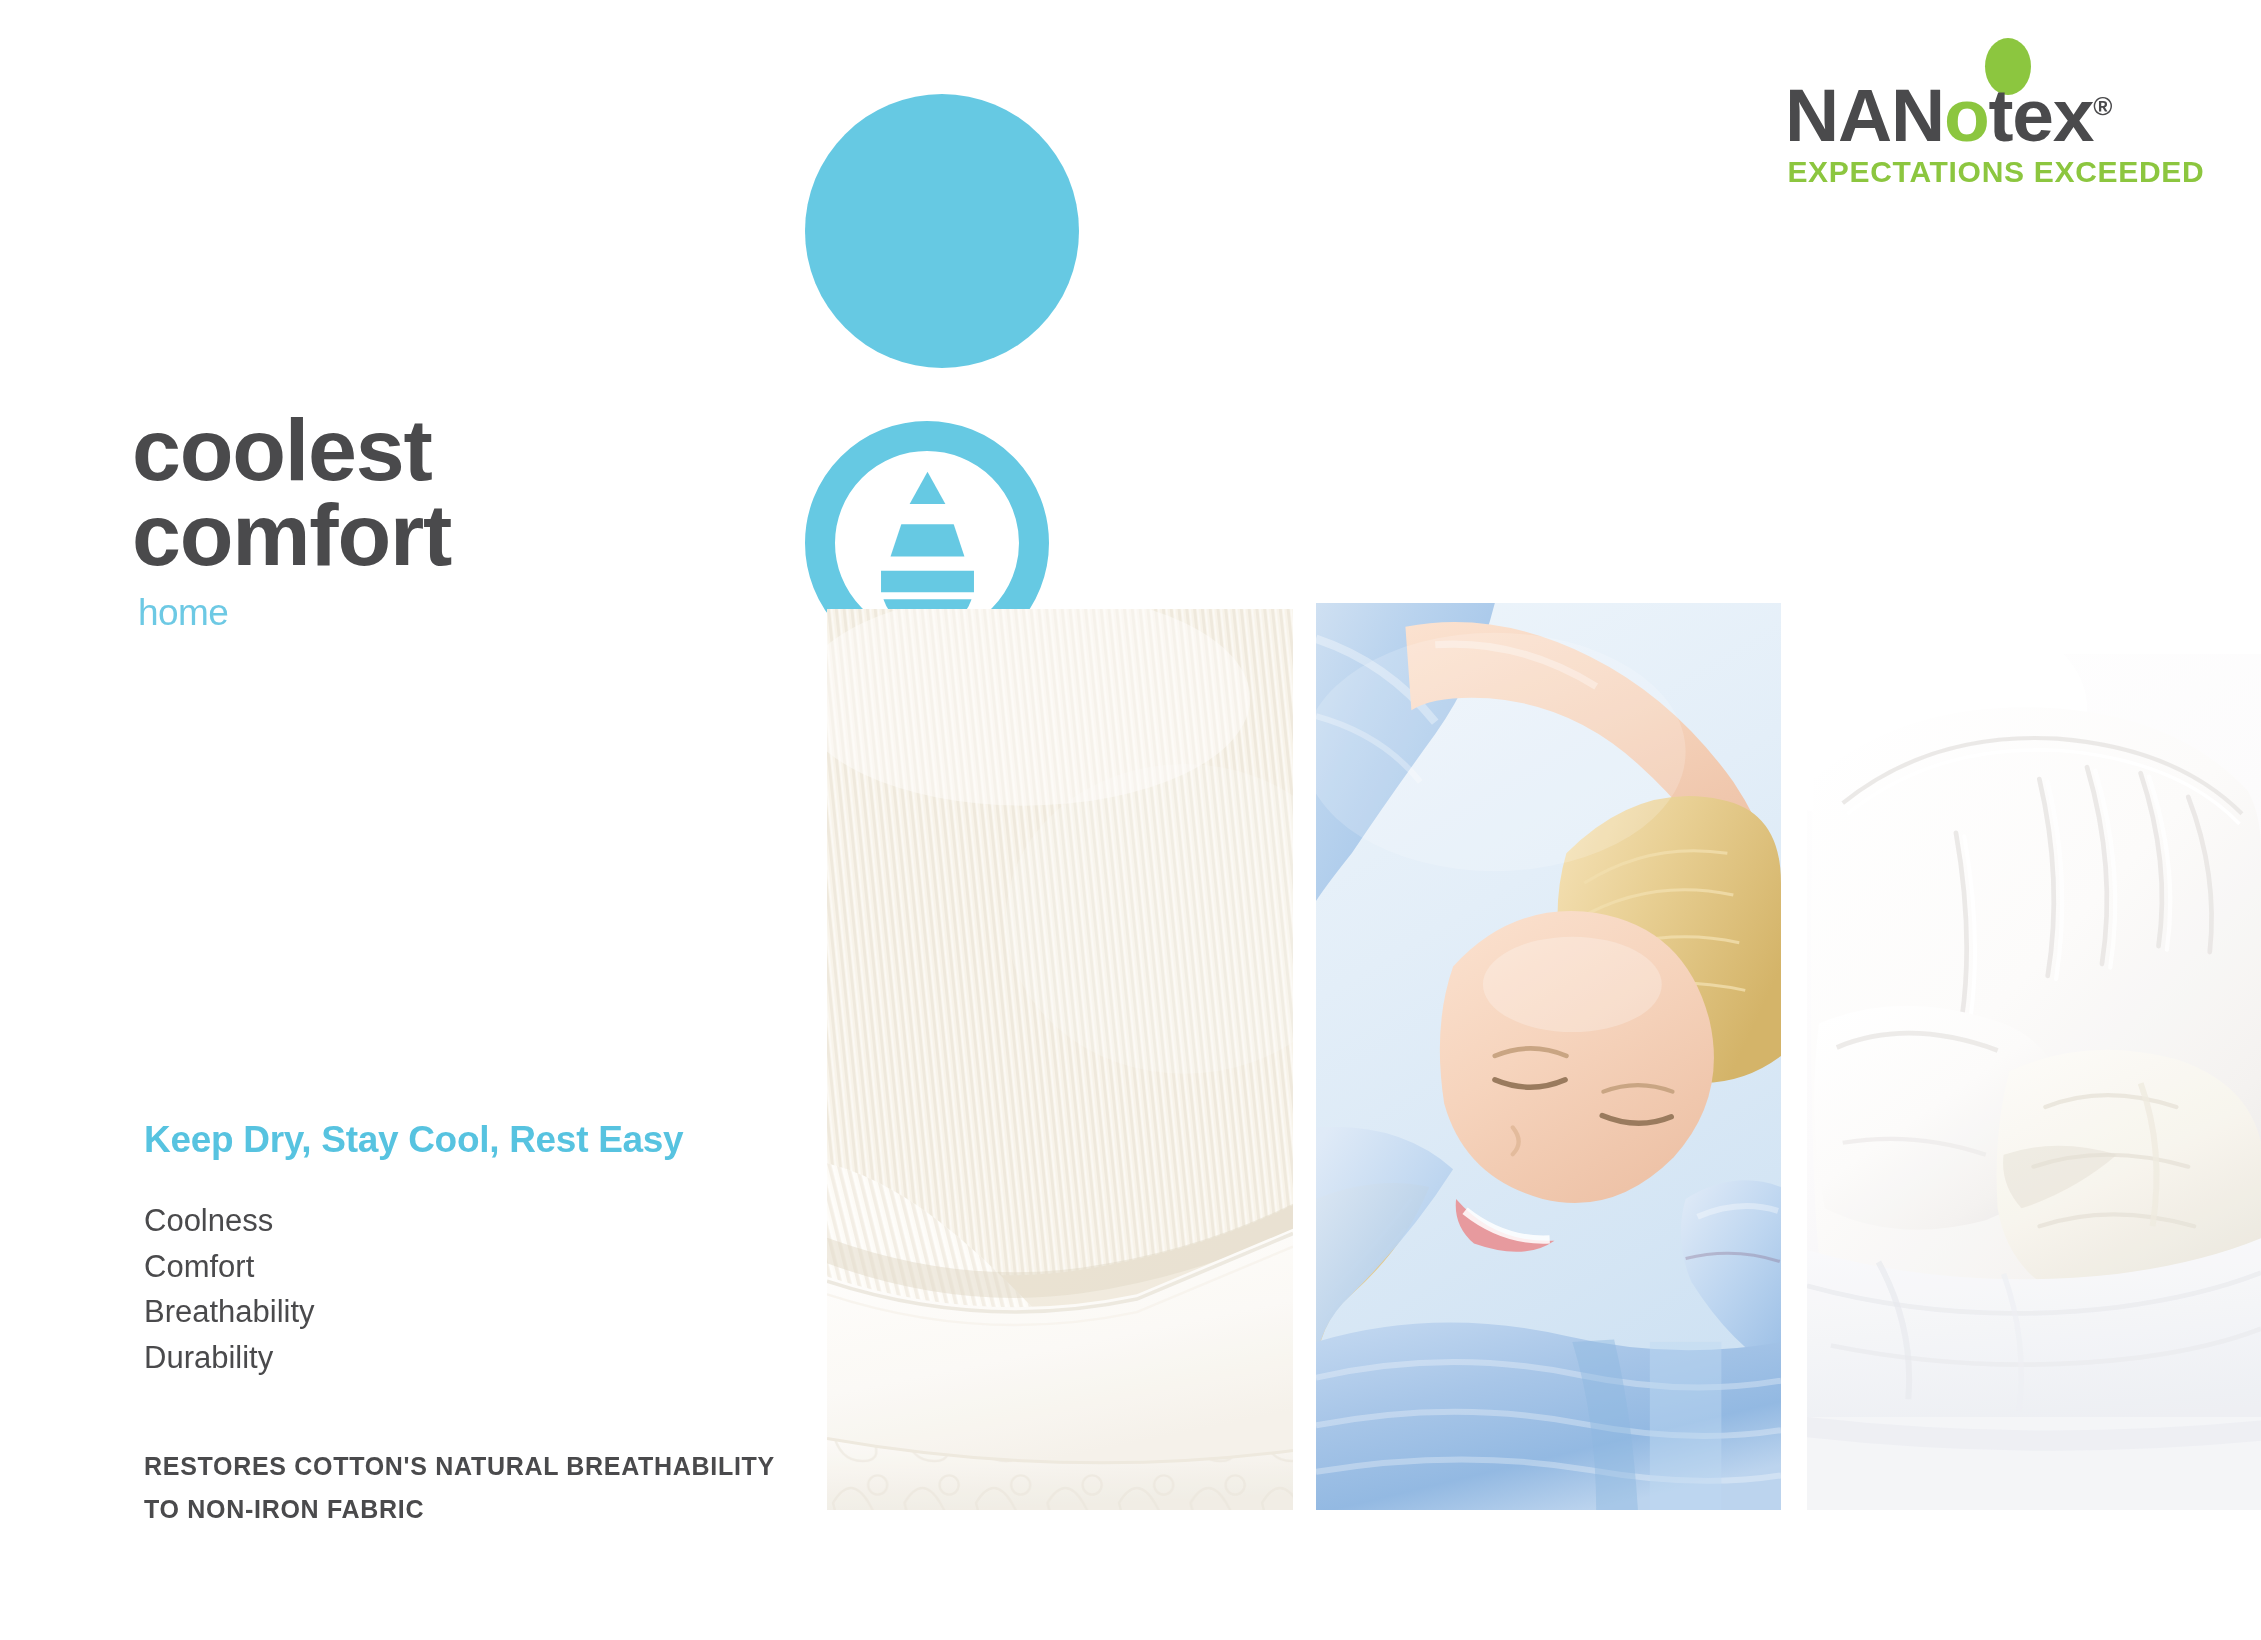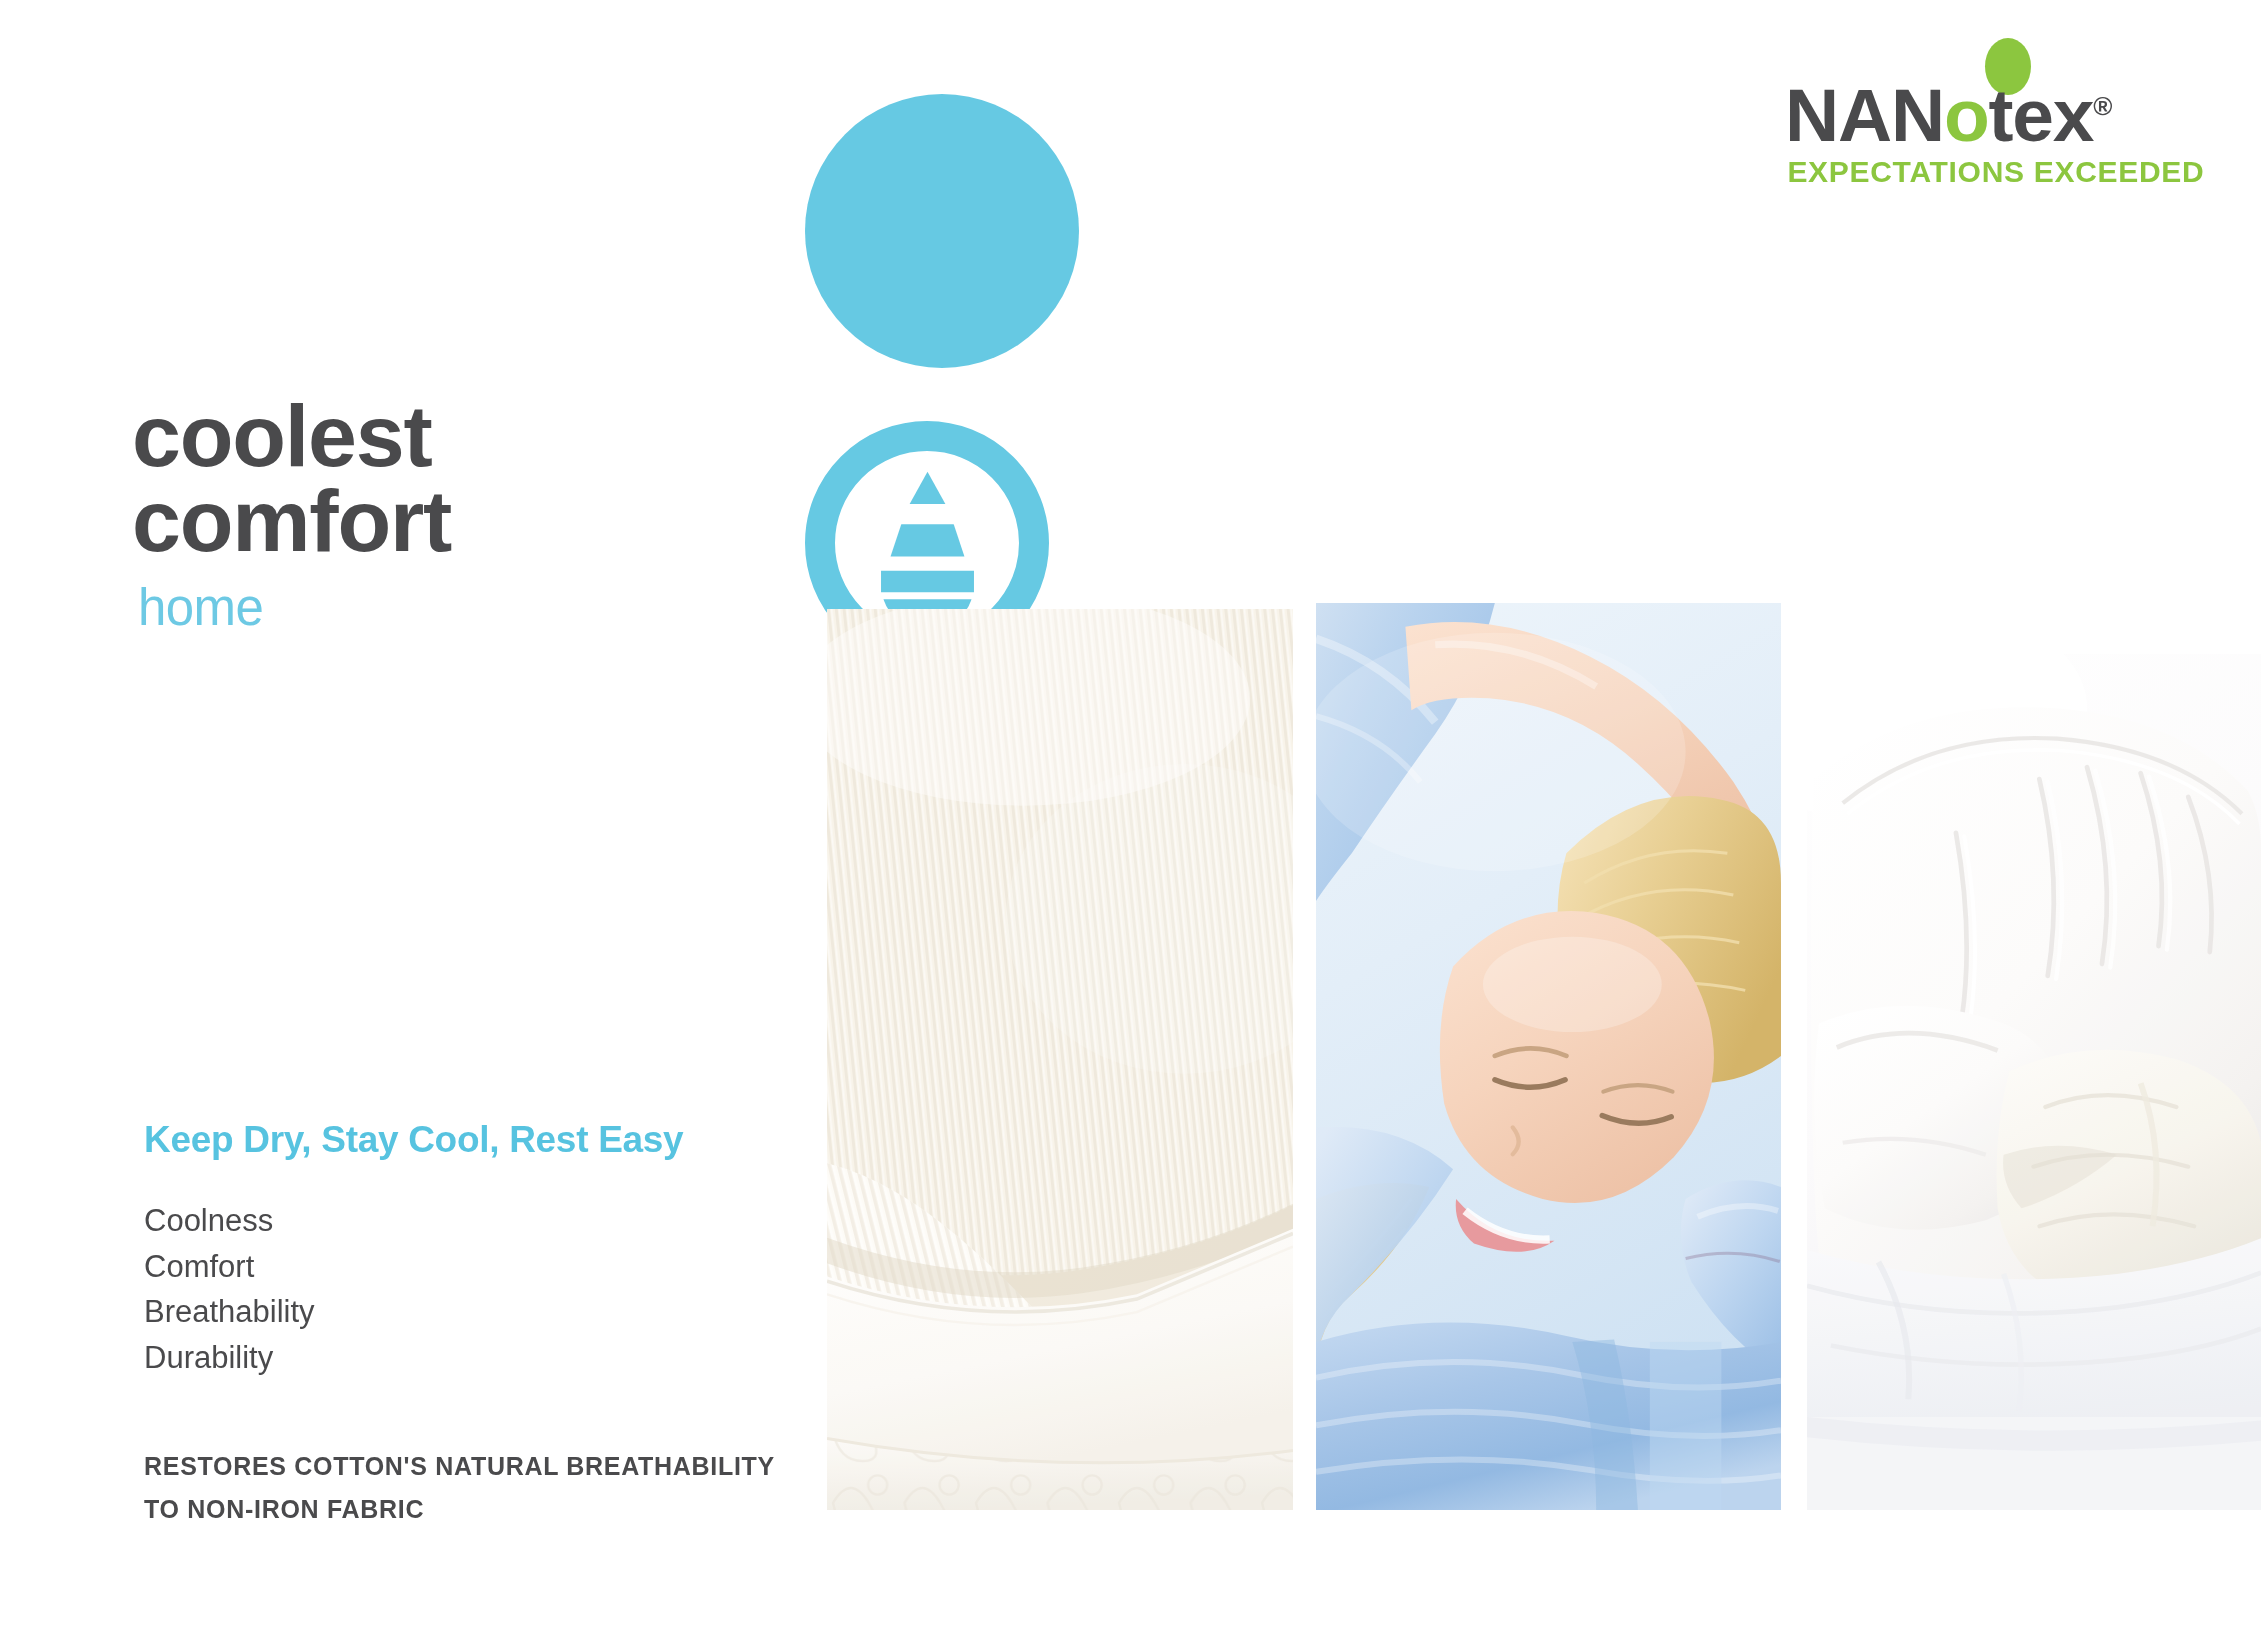--- a/index.html
+++ b/index.html
@@ -20,33 +20,33 @@
     position: absolute;
     inset: 0;
     background: #ffffff;
     padding-left: 15px;
   }
 
   
   .headline-block {
     position: absolute;
     left: 132px;
-    top: 393px;
+    top: 407px;
     width: 596px;
   }
   .headline-line {
     font-size: 88px;
     font-weight: bold;
     color: #4a4a4c;
     line-height: 0.97;
     letter-spacing: -1.2px;
     white-space: nowrap;
   }
   .headline-sub {
-    font-size: 51px;
+    font-size: 37px;
     font-weight: normal;
     color: #6dc9e4;
     line-height: 1.2;
     margin-top: 13px;
     margin-left: 6px;
     letter-spacing: -0.6px;
   }
 
   .benefits-block {
     position: absolute;

